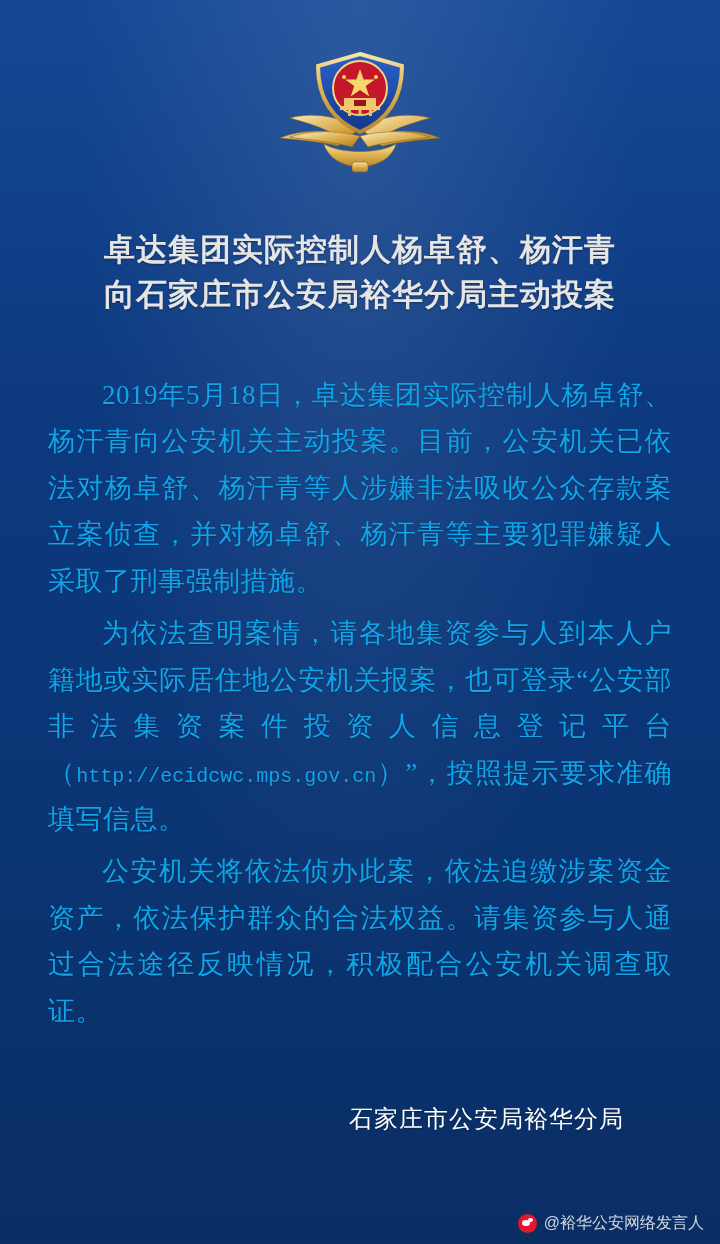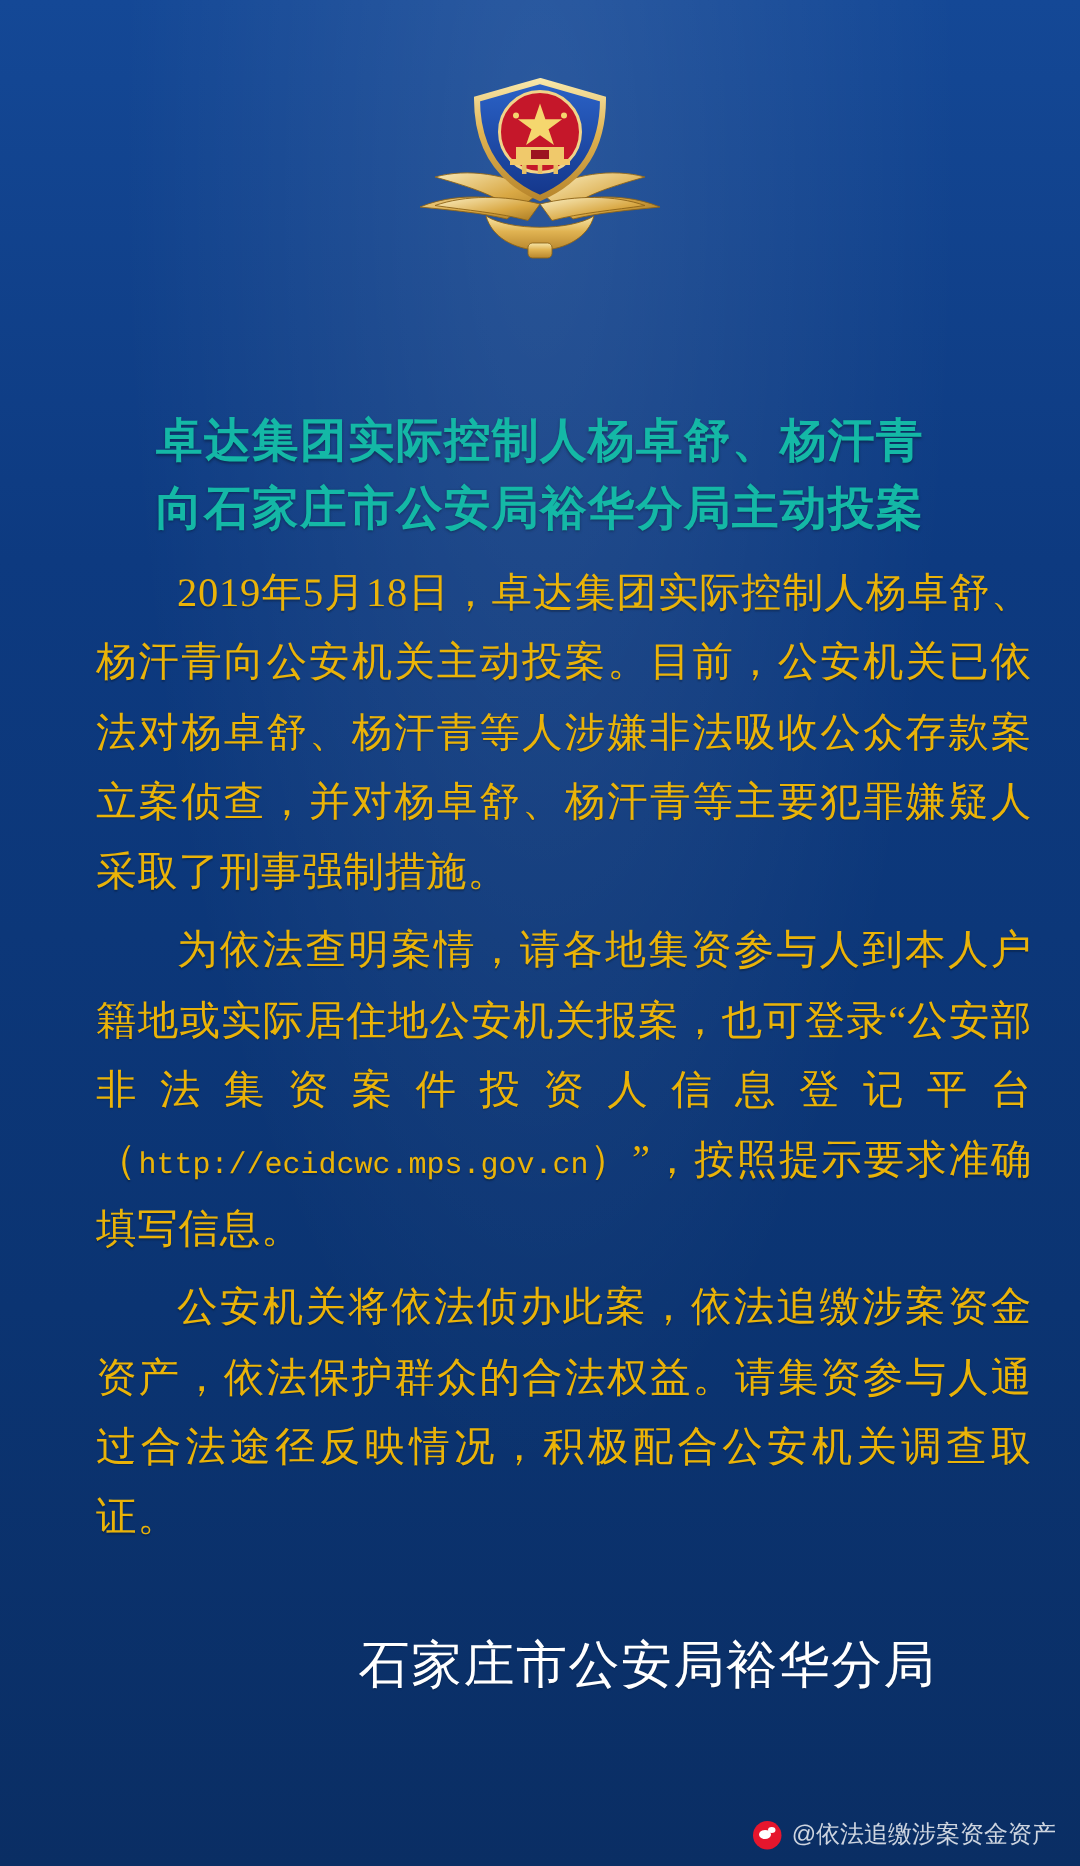--- a/index.html
+++ b/index.html
@@ -48,39 +48,38 @@
     position: relative;
   }
 
   
   .title {
     position: absolute;
     top: 228px;
     left: 0;
     width: 100%;
     text-align: center;
-    color: #14b8a6;
+    color: #e5e5e5;
     font-weight: bold;
     font-size: 31px;
     line-height: 1.45;
     letter-spacing: 1px;
     text-shadow: 0 1px 2px rgba(0,0,0,0.35);
-    margin-top: 44px;
   }
   .title .line {
     display: block;
   }
 
   
   .body-text {
     position: absolute;
     top: 372px;
-    left: 64px;
+    left: 48px;
     width: 624px;
-    color: #eab308;
+    color: #0ea5e9;
     font-size: 27px;
     line-height: 1.72;
     letter-spacing: 0.5px;
     text-align: justify;
     text-shadow: 0 1px 1px rgba(0,0,0,0.25);
   }
   .body-text p {
     margin: 0 0 6px 0;
     text-indent: 2em;
   }
@@ -90,21 +89,21 @@
     letter-spacing: 0;
   }
 
   
   .signature {
     position: absolute;
     right: 96px;
     bottom: 106px;
     text-align: center;
     color: #ffffff;
-    font-size: 34px;
+    font-size: 24px;
     line-height: 1.6;
     letter-spacing: 1px;
     text-shadow: 0 1px 1px rgba(0,0,0,0.25);
   }
 
   
   .watermark {
     position: absolute;
     right: 16px;
     bottom: 10px;
@@ -210,15 +209,15 @@
     </p>
     <p>公安机关将依法侦办此案，依法追缴涉案资金资产，依法保护群众的合法权益。请集资参与人通过合法途径反映情况，积极配合公安机关调查取证。</p>
   </div>
 
   <div class="signature">
     <div>石家庄市公安局裕华分局</div>
   </div>
 
   <div class="watermark">
     <span class="wb-logo"></span>
-    <span>@依法追缴涉案资金资产</span>
+    <span>@裕华公安网络发言人</span>
   </div>
 </div>
 
 </body></html>

